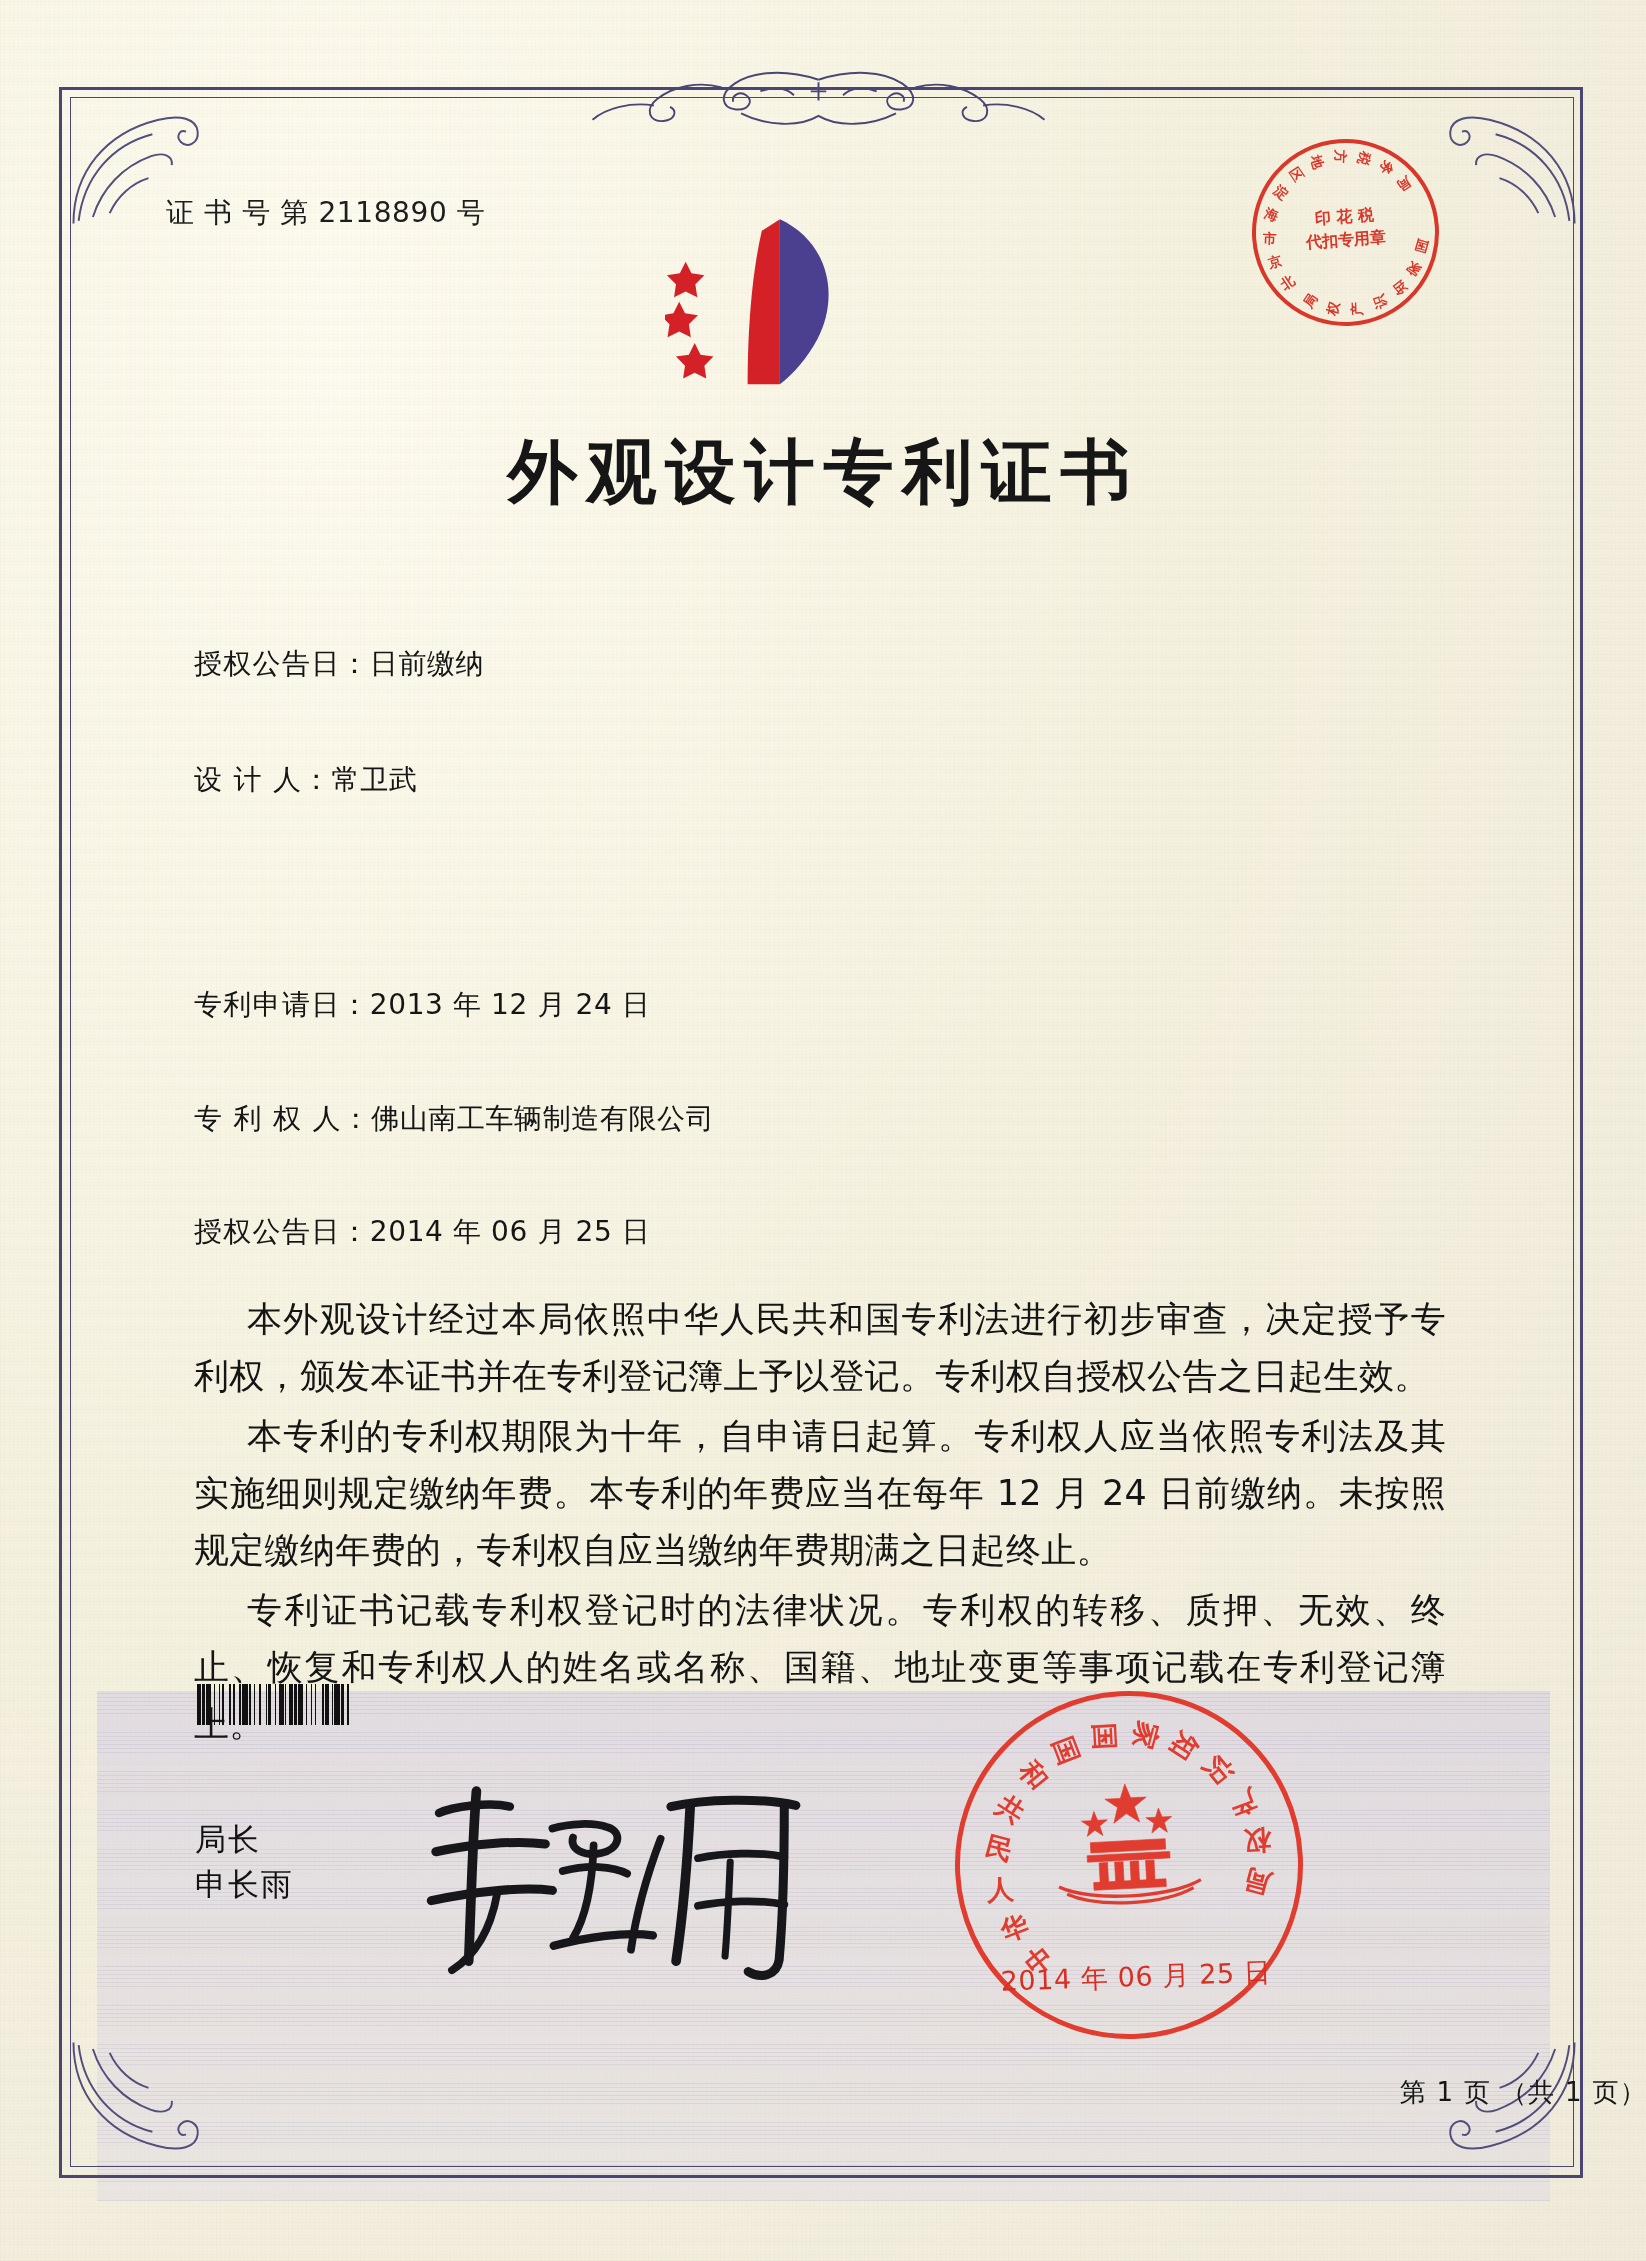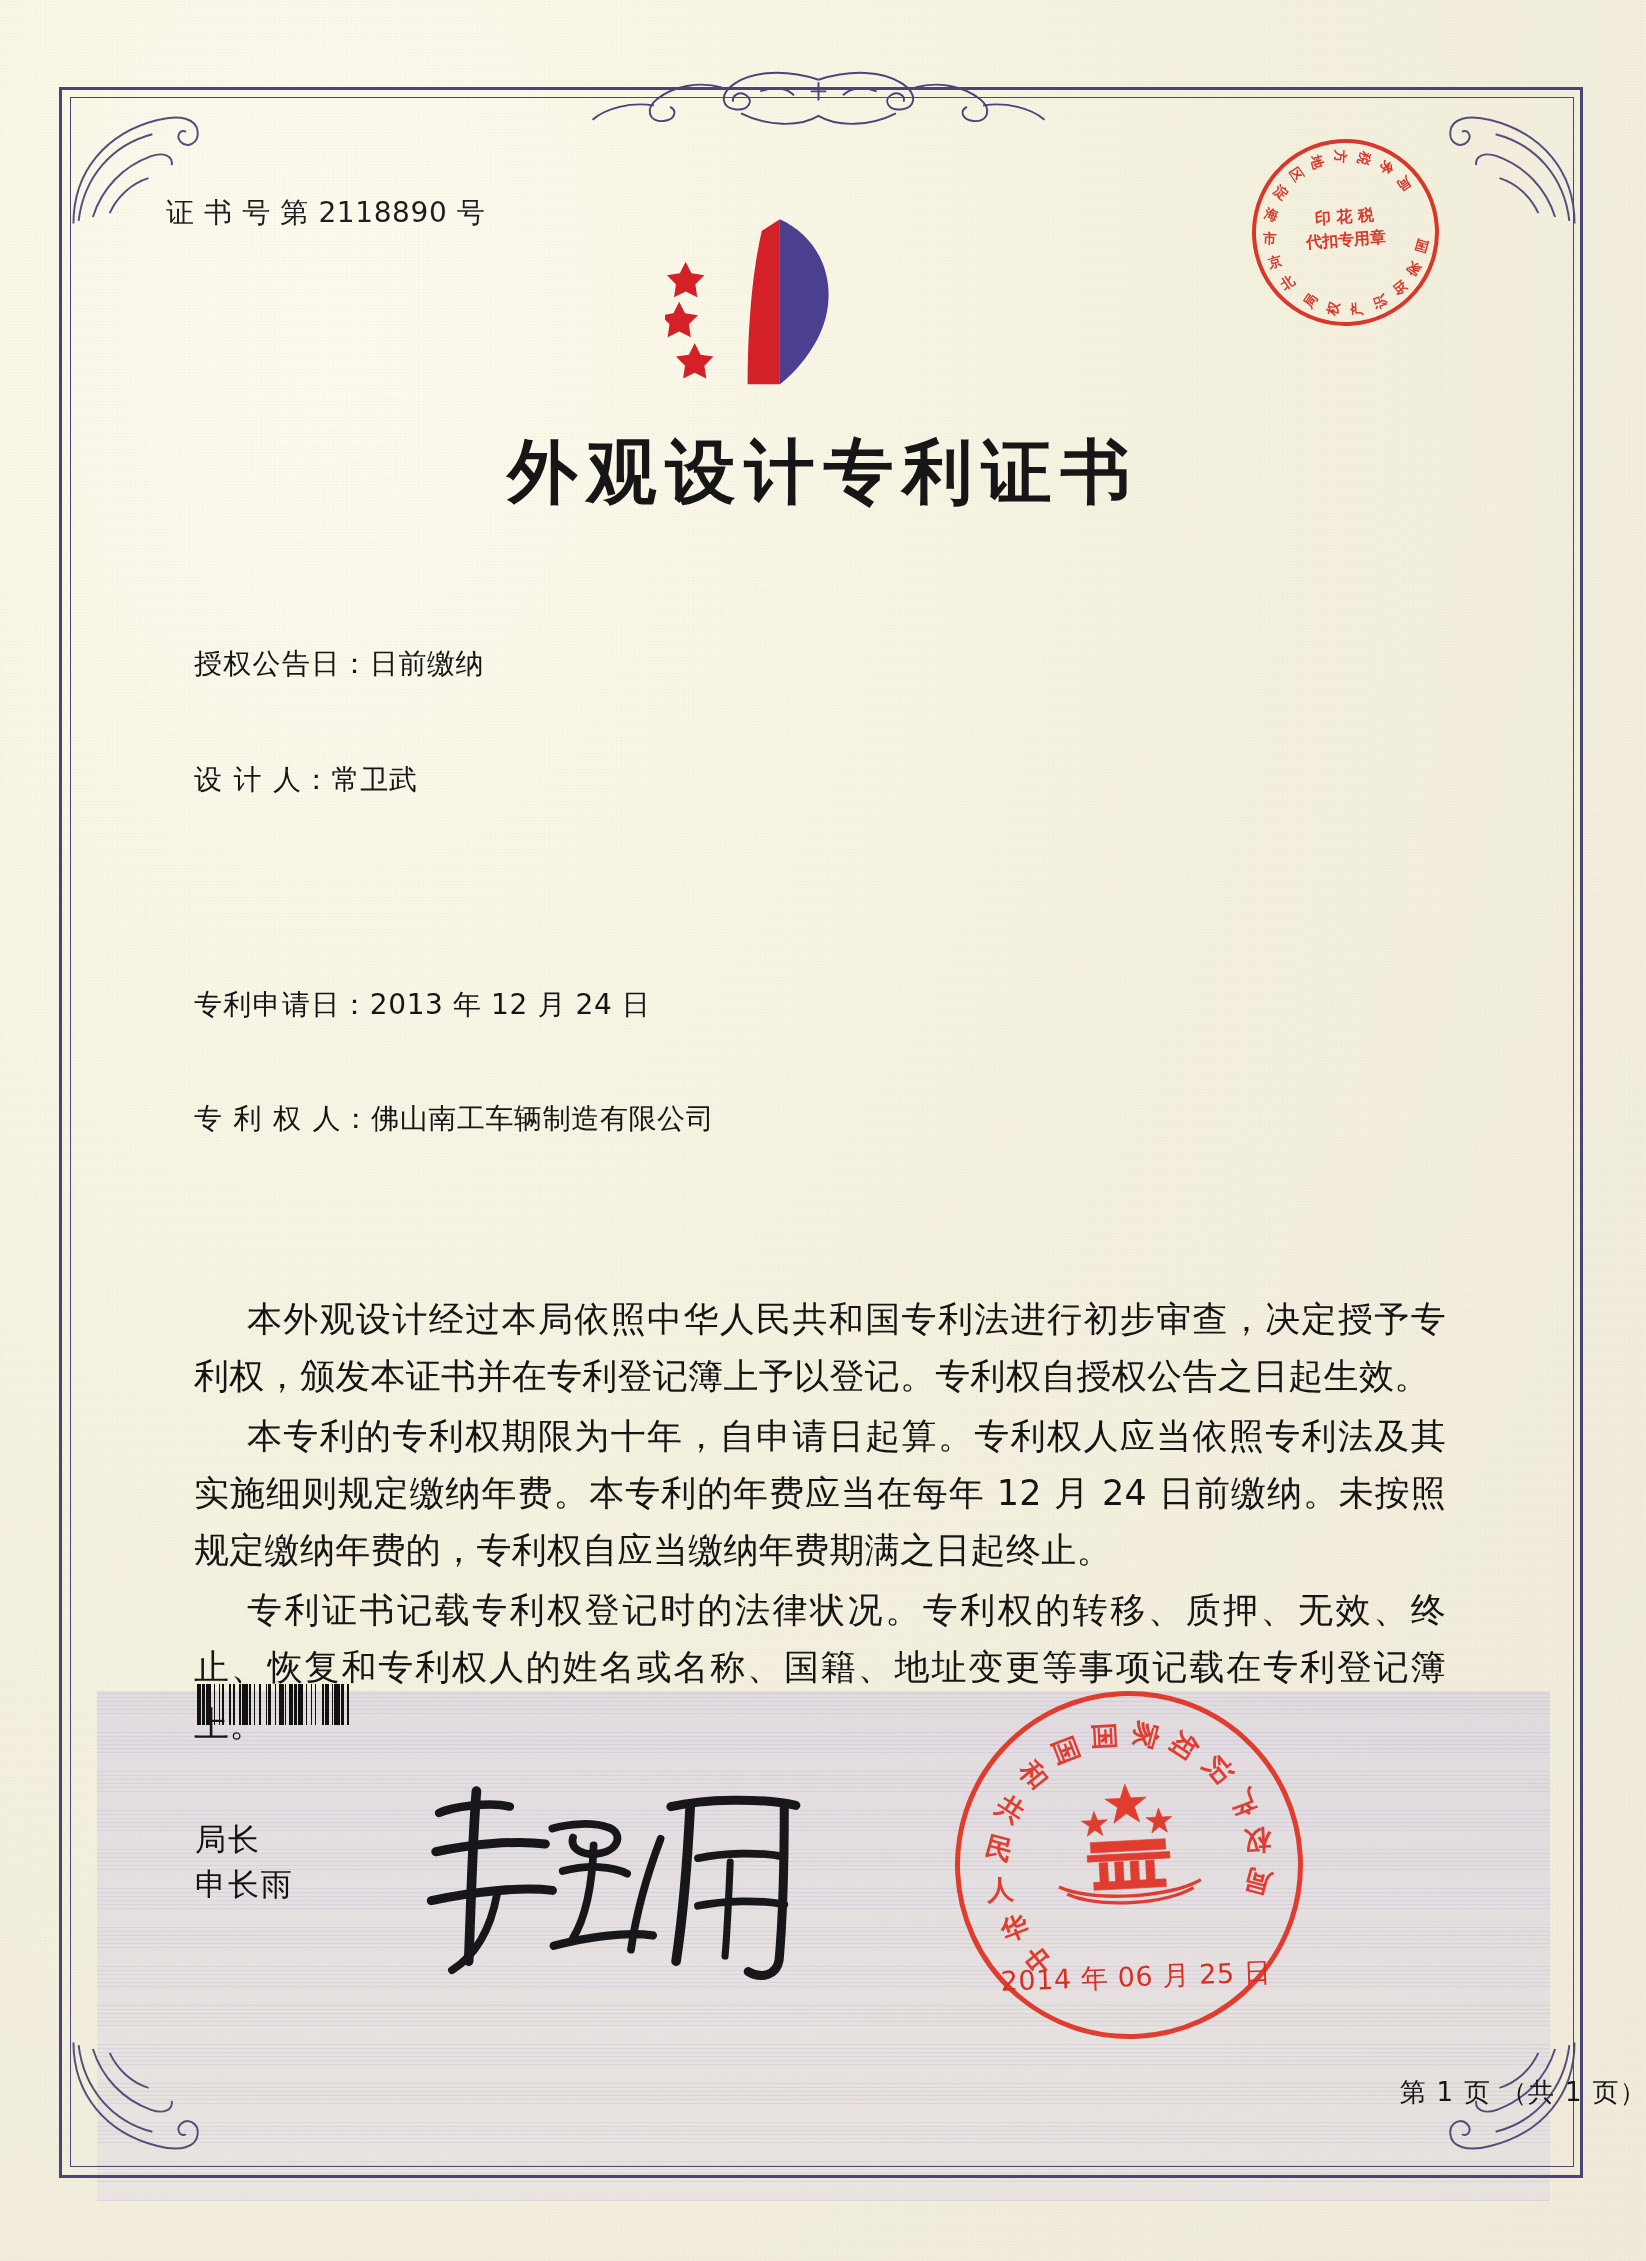--- a/index.html
+++ b/index.html
@@ -398,20 +398,23 @@
     <span class="label">授权公告日：</span><span class="value">日前缴纳</span>
   </div>
   <div class="field" id="field-designer">
     <span class="label">设  计  人：</span><span class="value">常卫武</span>
   </div>
   <div class="field" id="field-appdate">
     <span class="label">专利申请日：</span><span class="value">2013 年 12 月 24 日</span>
   </div>
   <div class="field" id="field-holder">
     <span class="label">专 利 权 人：</span><span class="value">佛山南工车辆制造有限公司</span>
+  </div>
+  <div class="field" id="field-grantdate">
+    <span class="label">授权公告日：</span><span class="value">2014 年 06 月 25 日</span>
   </div>
 
   <div id="body-text">
     <p>本外观设计经过本局依照中华人民共和国专利法进行初步审查，决定授予专利权，颁发本证书并在专利登记簿上予以登记。专利权自授权公告之日起生效。</p>
     <p>本专利的专利权期限为十年，自申请日起算。专利权人应当依照专利法及其实施细则规定缴纳年费。本专利的年费应当在每年 12 月 24 日前缴纳。未按照规定缴纳年费的，专利权自应当缴纳年费期满之日起终止。</p>
     <p>专利证书记载专利权登记时的法律状况。专利权的转移、质押、无效、终止、恢复和专利权人的姓名或名称、国籍、地址变更等事项记载在专利登记簿上。</p>
   </div>
 
   <div id="barcode">
       <i style="width: 3.9px; background: rgb(17, 17, 17);"></i>

